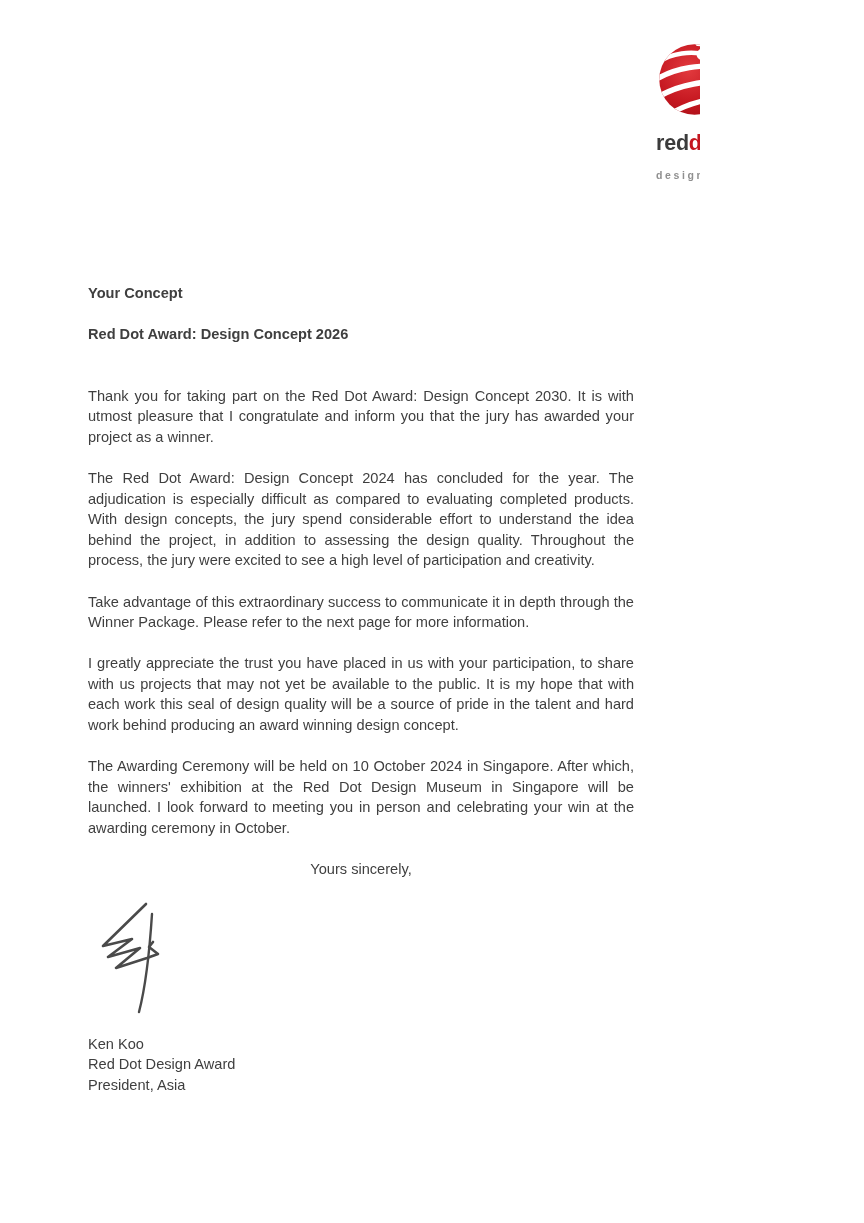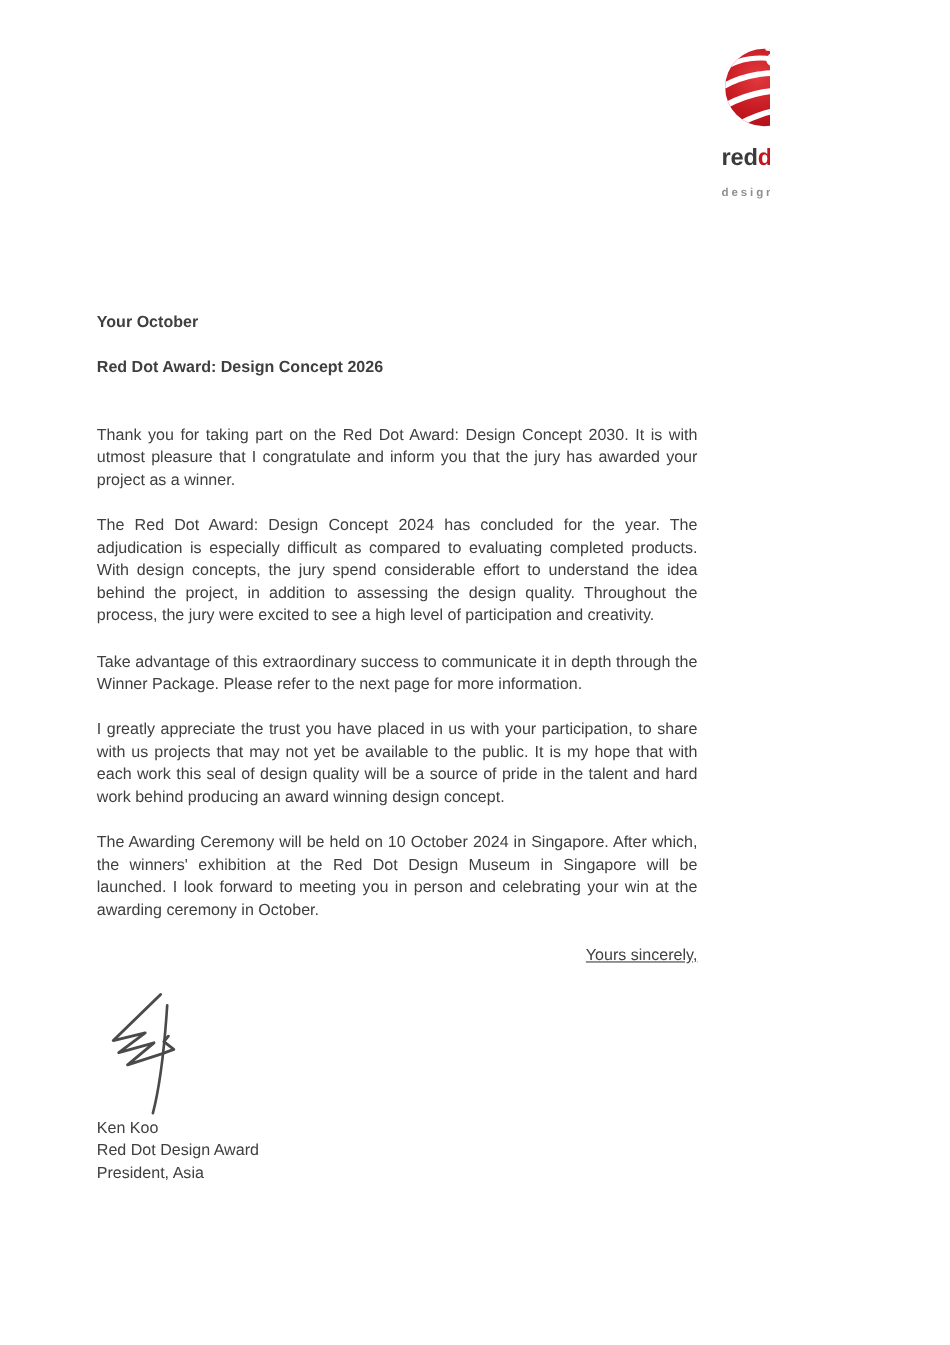--- a/index.html
+++ b/index.html
@@ -59,33 +59,33 @@
     line-height: 20.6px;
   }
   .subject {
     font-weight: 700;
     white-space: pre-line;
   }
   .letter p {
     margin: 20.6px 0 0 0;
     text-align: justify;
   }
-  .letter p.no-justify { text-align: right; text-decoration: underline; }
+  .letter p.no-justify { text-align: center; }
   .closing { margin-top: 20.6px; }
   .signature-wrap {
     margin-top: 20px;
     height: 116px;
   }
   .signature-wrap svg {
     display: block;
     width: 112px;
     height: 116px;
     margin-left: 2px;
   }
-  .signoff { }
+  .signoff { margin-top: 18px; }
   .signoff div { line-height: 20.6px; }
 </style>
 </head>
 <body>
 
 <div class="page">
 
   <div class="logo">
     <svg class="logo-sphere" viewBox="0 0 100 100" aria-hidden="true">
       <defs>
@@ -106,21 +106,21 @@
         <path d="M -4 76 C 28 57 68 47 106 59" stroke-width="7.5"></path>
         <path d="M 12 99 C 40 82 76 70 103 80" stroke-width="7"></path>
       </g>
     </svg>
     <div class="logo-wordmark"><span class="wm-red">red</span><span class="wm-dot">dot</span><span class="wm-award"> award</span></div>
     <div class="logo-subtitle">design concept</div>
   </div>
 
   <div class="letter">
     <div class="subject">
-      <div>Your October</div>
+      <div>Your Concept</div>
       <div>Red Dot Award: Design Concept 2026</div>
     </div>
 
     <p>Thank you for taking part on the Red Dot Award: Design Concept 2030. It is with utmost pleasure that I congratulate and inform you that the jury has awarded your project as a winner.</p>
     <p>The Red Dot Award: Design Concept 2024 has concluded for the year. The adjudication is especially difficult as compared to evaluating completed products. With design concepts, the jury spend considerable effort to understand the idea behind the project, in addition to assessing the design quality. Throughout the process, the jury were excited to see a high level of participation and creativity.</p>
     <p>Take advantage of this extraordinary success to communicate it in depth through the Winner Package. Please refer to the next page for more information.</p>
     <p>I greatly appreciate the trust you have placed in us with your participation, to share with us projects that may not yet be available to the public. It is my hope that with each work this seal of design quality will be a source of pride in the talent and hard work behind producing an award winning design concept.</p>
     <p>The Awarding Ceremony will be held on 10 October 2024 in Singapore. After which, the winners' exhibition at the Red Dot Design Museum in Singapore will be launched. I look forward to meeting you in person and celebrating your win at the awarding ceremony in October.</p>
 
     <p class="closing no-justify">Yours sincerely,</p>

